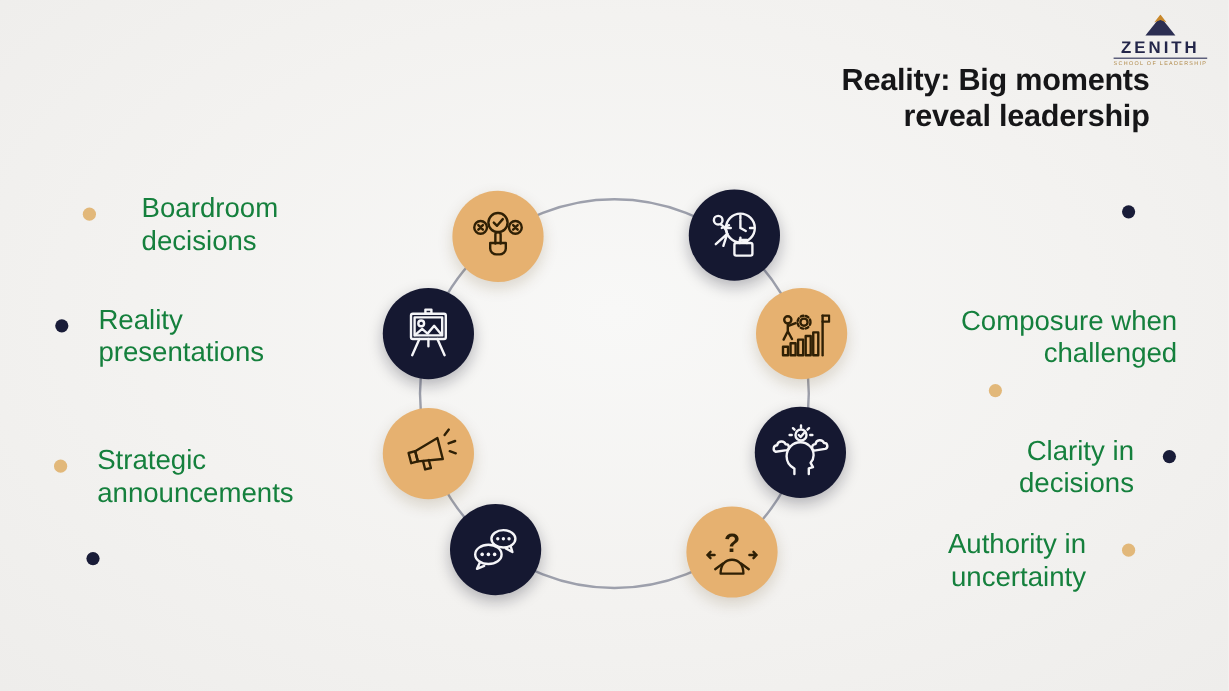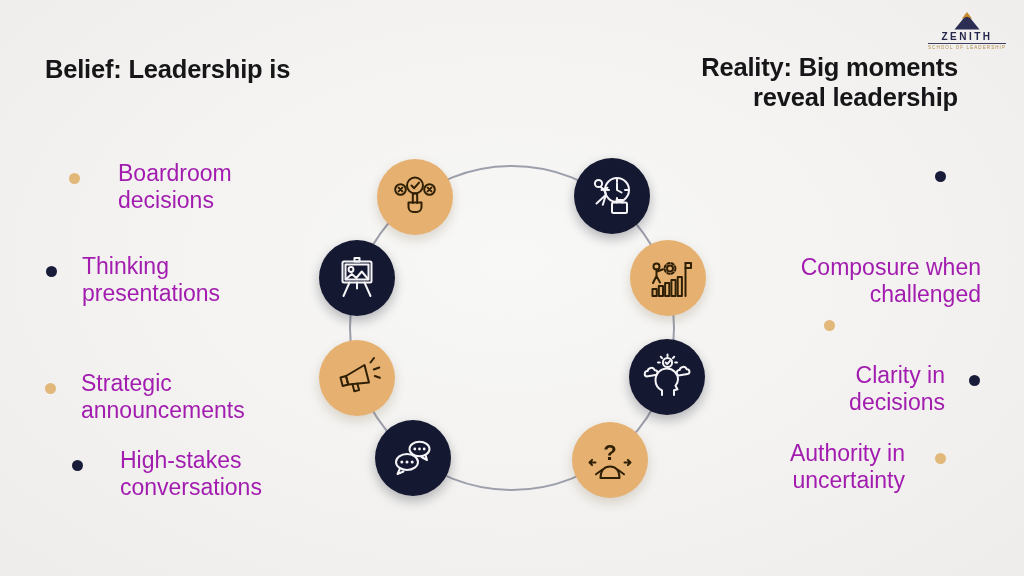--- a/index.html
+++ b/index.html
@@ -6,31 +6,31 @@
   html,body { width:1024px; height:576px; overflow:hidden; }
   body {
     font-family:"Liberation Sans", sans-serif;
     background: radial-gradient(ellipse at 50% 45%, #f8f8f7 0%, #f3f2f0 55%, #eeedeb 100%);
     position:relative;
     color:#1b1b26;
   }
 
   
   .logo { position:absolute; top:12px; right:14px; width:86px; text-align:center; }
-  .logo .brand { display:block; font-size:10px; font-weight:700; letter-spacing:2.5px; color:#23264a; margin-top:1px; }
+  .logo .brand { display:block; font-size:14px; font-weight:700; letter-spacing:2.5px; color:#23264a; margin-top:1px; }
   .logo .rule { height:1px; background:#3a3d60; margin:1px 4px 1px 4px; }
   .logo .tagline { display:block; font-size:4.5px; letter-spacing:1.1px; color:#b08948; white-space:nowrap; }
 
   
   .heading { position:absolute; font-size:25.5px; font-weight:700; line-height:30px; color:#161618; letter-spacing:-0.2px; }
   .heading-left  { left:45px; top:54px; text-align:left; }
   .heading-right { right:66px; top:52px; text-align:right; }
 
   
-  .item { position:absolute; display:flex; align-items:flex-start; font-size:23px; line-height:26.5px; color:#a21caf; }
+  .item { position:absolute; display:flex; align-items:flex-start; font-size:23px; line-height:26.5px; color:#15803d; }
   .bullet { width:11px; height:11px; border-radius:50%; flex:0 0 auto; margin-top:13px; }
   .bullet-gold { background:#e2b87a; }
   .bullet-navy { background:#191c38; }
   .item-text-left  { text-align:left; }
   .item-text-right { text-align:right; }
 
   .li1 { left:69px;  top:160px; } .li1 .bullet { margin-right:38px; }
   .li2 { left:46px;  top:253px; } .li2 .bullet { margin-right:25px; }
   .li3 { left:45px;  top:345px;margin-top:25px; } .li3 .bullet { margin-right:25px; }
   .li4 { left:72px;  top:447px; } .li4 .bullet { margin-right:37px; }
@@ -66,54 +66,49 @@
   <svg width="26" height="18" viewBox="0 0 26 18" style="display:block;margin:0 auto;">
     <path d="M13 2 L0.5 17.5 H25.5 Z" fill="#2b2e52"></path>
     <path d="M13 0 l5.2 6.8 -5.2-2.1 -5.2 2.1 z" fill="#c8882b"></path>
   </svg>
   <span class="brand">ZENITH</span>
   <div class="rule"></div>
   <span class="tagline">SCHOOL OF LEADERSHIP</span>
 </div>
 
 <div class="heading heading-left">
-  <div>Belief: Leadership is</div>
 </div>
 <div class="heading heading-right">
   <div>Reality: Big moments</div>
   <div>reveal leadership</div>
 </div>
 
 <div class="item li1">
   <span class="bullet bullet-gold"></span>
   <div class="item-text-left">
     <div>Boardroom</div>
     <div>decisions</div>
   </div>
 </div>
 <div class="item li2">
   <span class="bullet bullet-navy"></span>
   <div class="item-text-left">
-    <div>Thinking</div>
+    <div>Reality</div>
     <div>presentations</div>
   </div>
 </div>
 <div class="item li3">
   <span class="bullet bullet-gold"></span>
   <div class="item-text-left">
     <div>Strategic</div>
     <div>announcements</div>
   </div>
 </div>
 <div class="item li4">
   <span class="bullet bullet-navy"></span>
-  <div class="item-text-left">
-    <div>High-stakes</div>
-    <div>conversations</div>
-  </div>
 </div>
 
 <div class="item ri1">
   <span class="bullet bullet-navy"></span>
 </div>
 <div class="item ri2">
   <div class="item-text-right">
     <div>Composure when</div>
     <div>challenged</div>
   </div>

